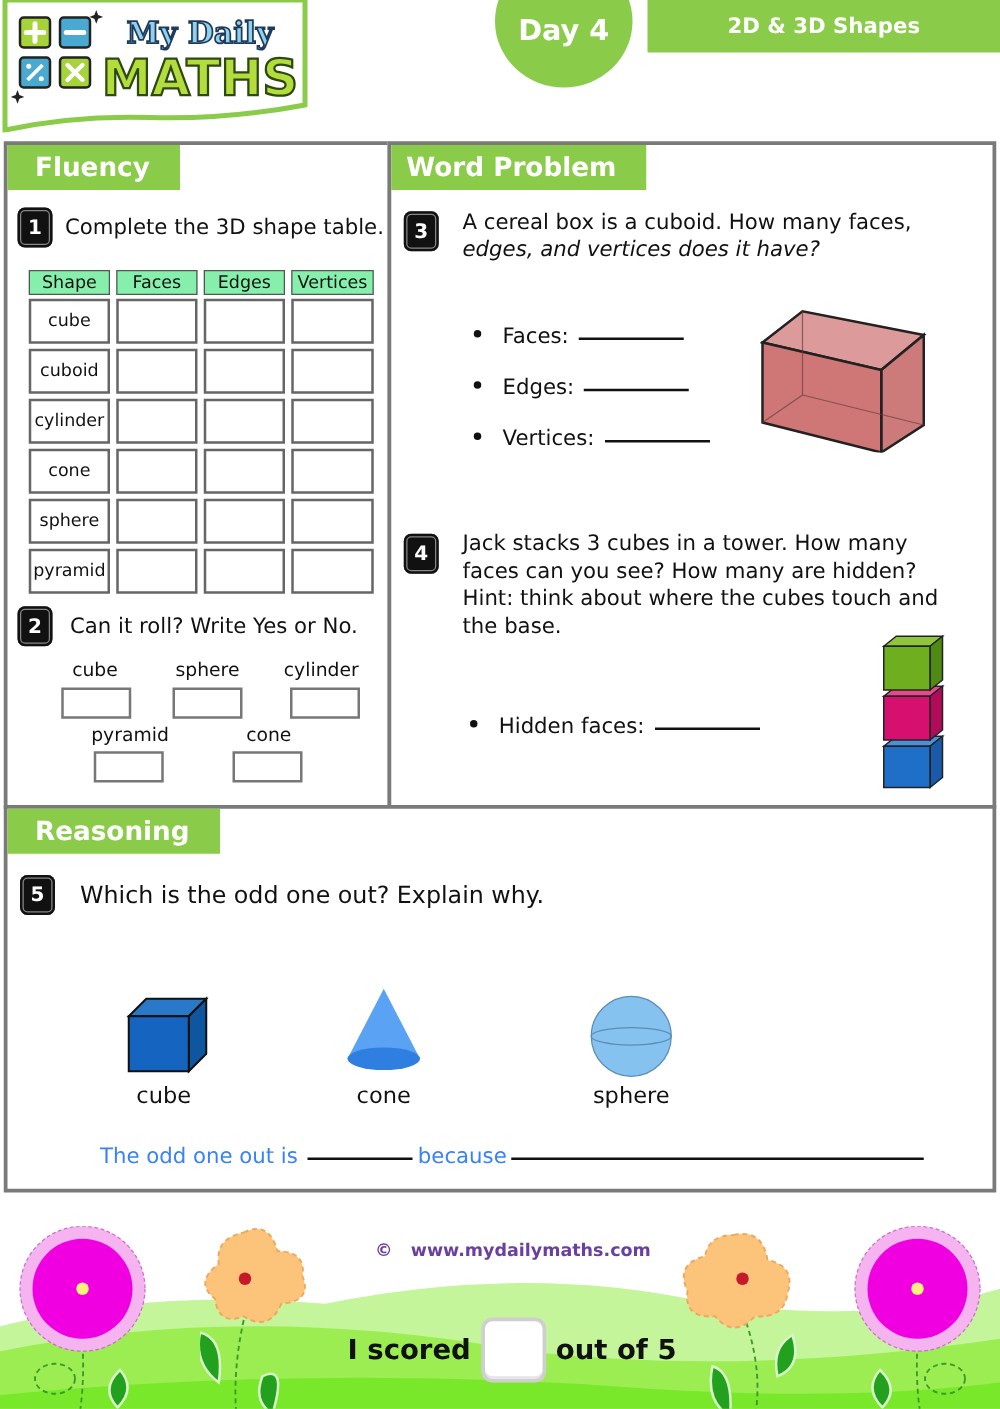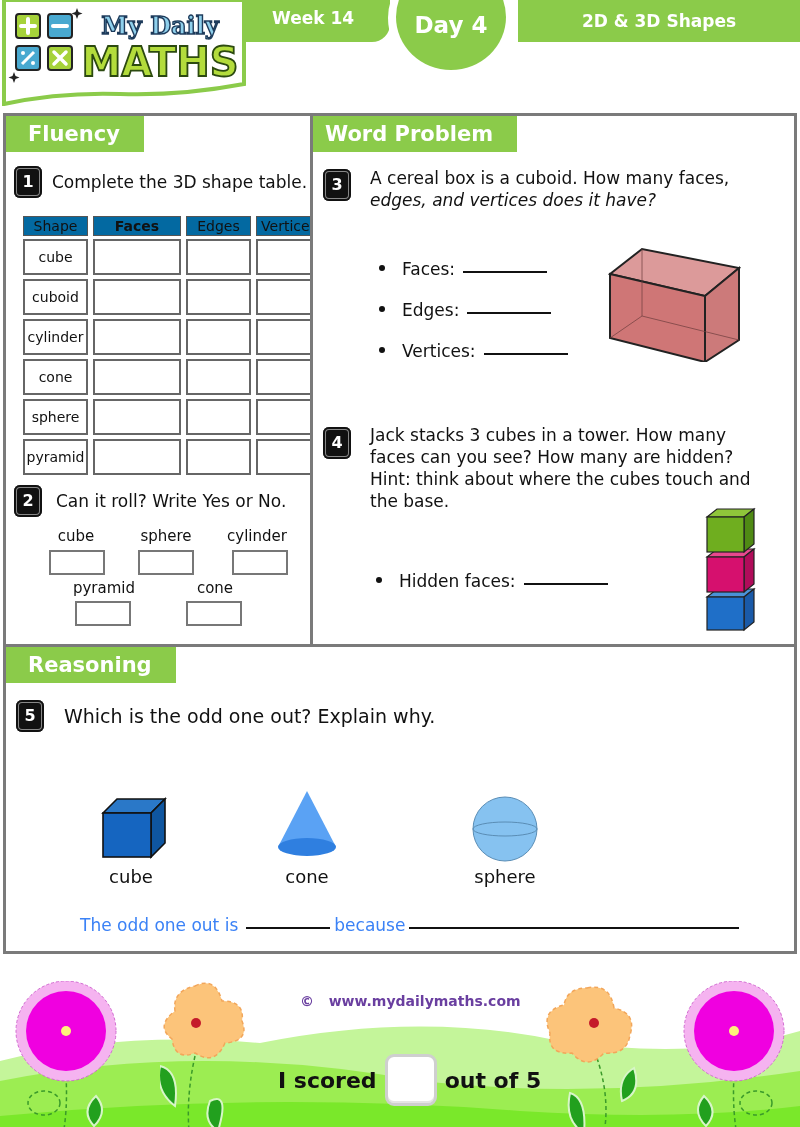--- a/index.html
+++ b/index.html
@@ -25,24 +25,24 @@
   .panel-reasoning { left: 3px; top: 644px; width: 794px; height: 310px; text-decoration: underline; }
   .section-tab { position: absolute; left: 0; top: 0; height: 36px; background: #8bcb4a; color: #fff; font-weight: bold; font-size: 21px; padding: 6px 24px 0 22px; }
   .panel-word .section-tab { padding-left: 12px; }
 
   .qnum { position: absolute; width: 28px; height: 32px; background: #111; border-radius: 6px; color: #fff; font-weight: bold; font-size: 16px; text-align: center; line-height: 32px; box-shadow: inset 0 0 0 2px #111, inset 0 0 0 3px #888; }
   .qtext { position: absolute; font-size: 17px; line-height: 22px; color: #111; }
 
   
   .shape-table { position: absolute; left: 17px; top: 100px; }
   .th-row { display: flex; gap: 5px; margin-bottom: 3px; }
-  .th { height: 20px; background: #0369a1; border: 1.5px solid #555; font-size: 14px; text-align: center; line-height: 18px; color: #111; }
+  .th { height: 20px; background: #86efac; border: 1.5px solid #555; font-size: 14px; text-align: center; line-height: 18px; color: #111; }
   .tr-row { display: flex; gap: 5px; margin-bottom: 4px; }
   .td { height: 36px; border: 2px solid #666; background: #fff; font-size: 14px; text-align: center; line-height: 32px; color: #111; }
-  .c0 { width: 65px; } .c1 { width: 88px; font-weight: bold; } .c2 { width: 65px; } .c3 { width: 66px; }
+  .c0 { width: 65px; } .c1 { width: 65px; } .c2 { width: 65px; } .c3 { width: 66px; }
 
   .roll-label { position: absolute; font-size: 15px; color: #111; text-align: center; width: 80px; }
   .roll-box { position: absolute; width: 56px; height: 25px; border: 2px solid #777; background: #fff; }
 
   
   .bullet-item { position: absolute; font-size: 17px; color: #111; display: flex; align-items: baseline; }
   .bullet-dot { width: 6px; height: 6px; border-radius: 50%; background: #111; display: inline-block; margin-right: 17px; position: relative; top: -4px; }
   .blank { display: inline-block; border-bottom: 2px solid #111; margin-left: 8px; height: 1px; position: relative; top: -2px; }
 
   
@@ -81,23 +81,20 @@
       <g>
         <rect x="48" y="46" width="24" height="24" rx="3" fill="#a6d23a" stroke="#222" stroke-width="2"></rect>
         <path d="M54 52 L66 64 M66 52 L54 64" stroke="#fff" stroke-width="3.5" stroke-linecap="round"></path>
       </g>
       <path d="M77 8 l1.5 4 4 1.5 -4 1.5 -1.5 4 -1.5 -4 -4 -1.5 4 -1.5z" fill="#222"></path>
       <path d="M14 72 l1.5 4 4 1.5 -4 1.5 -1.5 4 -1.5 -4 -4 -1.5 4 -1.5z" fill="#222"></path>
       <text x="160" y="34" text-anchor="middle" font-family="DejaVu Serif, serif" font-weight="bold" font-size="24" fill="#8fd0ec" stroke="#1d3a5a" stroke-width="1.4">My Daily</text>
       <text x="160" y="76" text-anchor="middle" font-family="DejaVu Sans, sans-serif" font-weight="bold" font-size="40" fill="#b3dc3c" stroke="#2c4a10" stroke-width="1.8">MATHS</text>
     </svg>
   </div>
-  <div class="week-tab">
-    <span>Week 14</span>
-  </div>
   <div class="topic-tab">
     <span>2D &amp; 3D Shapes</span>
   </div>
   <div class="day-circle-outer"></div>
   <div class="day-circle">
     <span>Day 4</span>
   </div>
 </div>
 
 <div class="panel panel-fluency">

